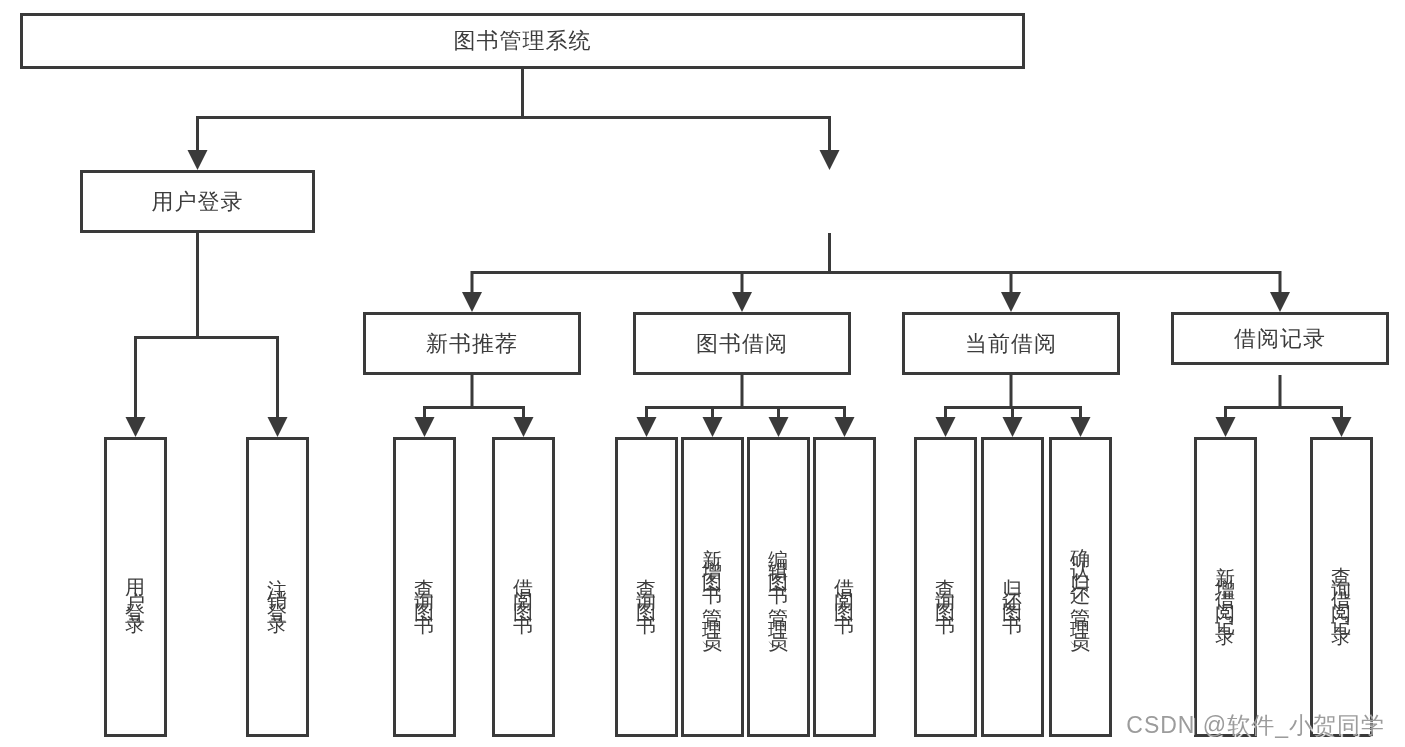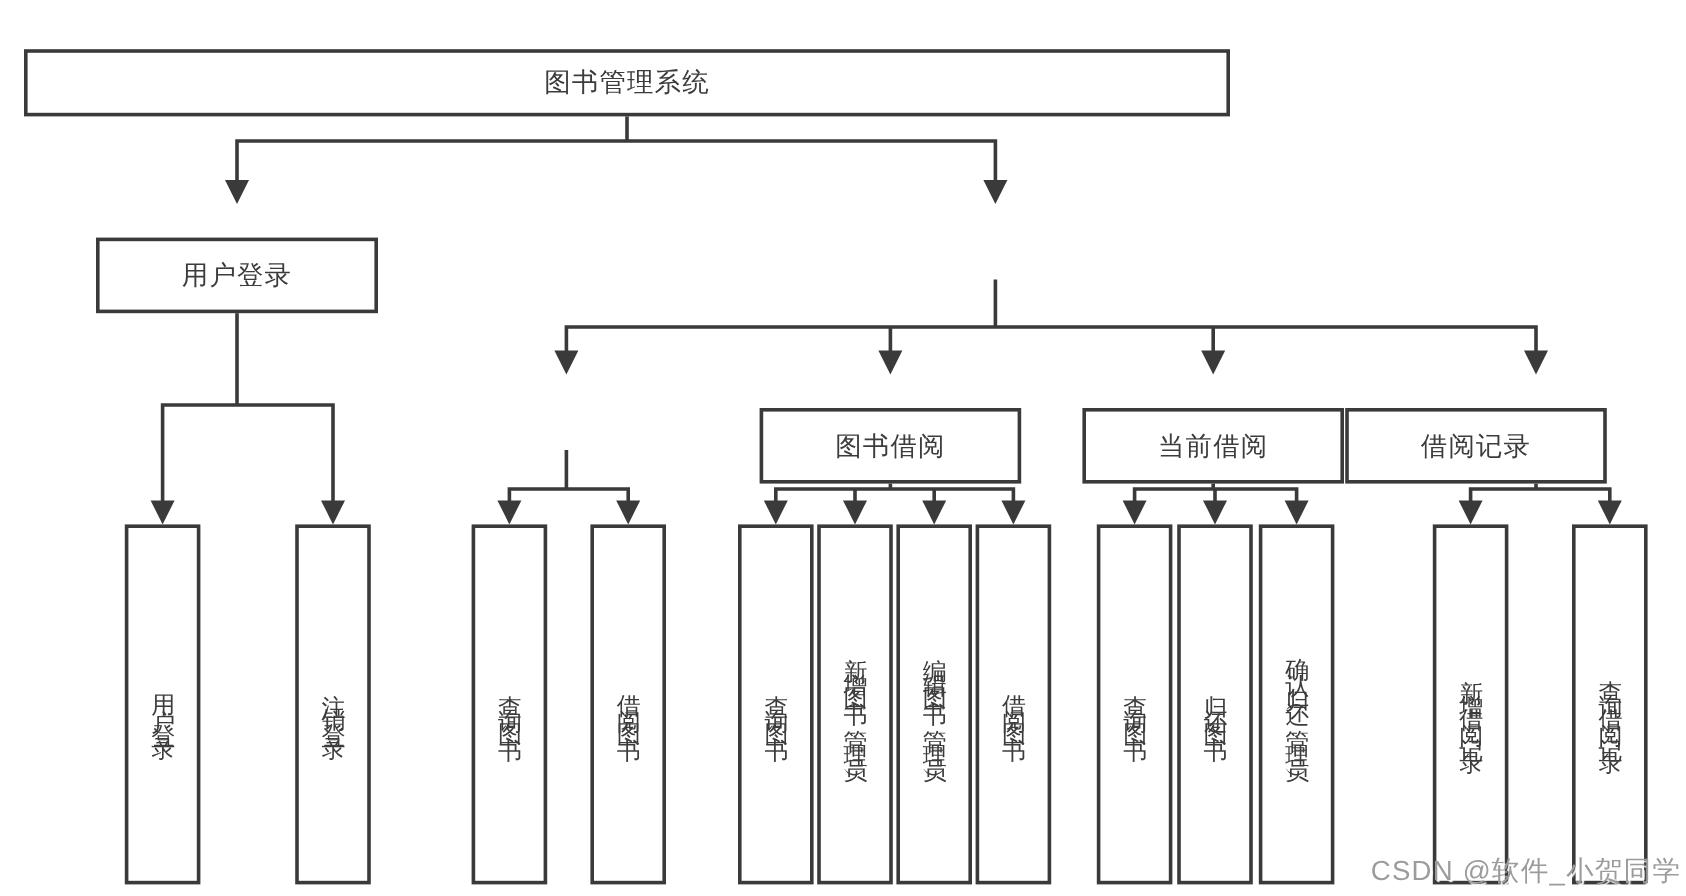--- a/index.html
+++ b/index.html
@@ -17,21 +17,20 @@
     background:#ffffff;
     display:flex;
     align-items:center;
     justify-content:center;
     color:#3c3c3c;
   }
   .hbox {
     font-size:22px;
     letter-spacing:1px;
     white-space:nowrap;
-    margin-top:28px;
   }
   .vbox {
     writing-mode:vertical-rl;
     text-orientation:mixed;
     font-size:20px;
     letter-spacing:12px;
     line-height:1.1;
   }
   svg.connectors {
     position:absolute;
@@ -43,21 +42,21 @@
     stroke:#3a3a3a;
     stroke-width:3;
     fill:none;
   }
   svg.connectors polygon {
     fill:#3a3a3a;
     stroke:none;
   }
   .watermark {
     position:absolute;
-    right:4px;
+    right:20px;
     bottom:6px;
     font-size:23px;
     color:#9c9c9c;
     letter-spacing:1px;
     text-shadow:2px 2px 1px #ffffff;
     z-index:10;
     white-space:nowrap;
   }
 </style>
 </head>
@@ -93,23 +92,24 @@
       <polygon points="1070.5,417 1090.5,417 1080.5,437"></polygon>
       <polygon points="1215.5,417 1235.5,417 1225.5,437"></polygon>
       <polygon points="1331.5,417 1351.5,417 1341.5,437"></polygon>
     </g>
   </svg>
 
   <div class="box hbox" style="left:20px;top:13px;width:1005px;height:56px">图书管理系统</div>
 
   <div class="box hbox" style="left:80px;top:170px;width:235px;height:63px">用户登录</div>
 
+  <div class="box hbox" style="left:363px;top:312px;width:218px;height:63px">新书推荐</div>
   <div class="box hbox" style="left:902px;top:312px;width:218px;height:63px">当前借阅</div>
   <div class="box hbox" style="left:633px;top:312px;width:218px;height:63px">图书借阅</div>
-  <div class="box hbox" style="left:1121px;top:312px;width:218px;height:63px">借阅记录</div>
+  <div class="box hbox" style="left:1171px;top:312px;width:218px;height:53px">借阅记录</div>
 
   <div class="box vbox" style="left:104px;top:437px;width:63px;height:300px">用户登录</div>
   <div class="box vbox" style="left:246px;top:437px;width:63px;height:300px">注销登录</div>
 
   <div class="box vbox" style="left:393px;top:437px;width:63px;height:300px">查询图书</div>
   <div class="box vbox" style="left:492px;top:437px;width:63px;height:300px">借阅图书</div>
 
   <div class="box vbox" style="left:615px;top:437px;width:63px;height:300px">查询图书</div>
   <div class="box vbox" style="left:681px;top:437px;width:63px;height:300px">新增图书（管理员）</div>
   <div class="box vbox" style="left:747px;top:437px;width:63px;height:300px">编辑图书（管理员）</div>

